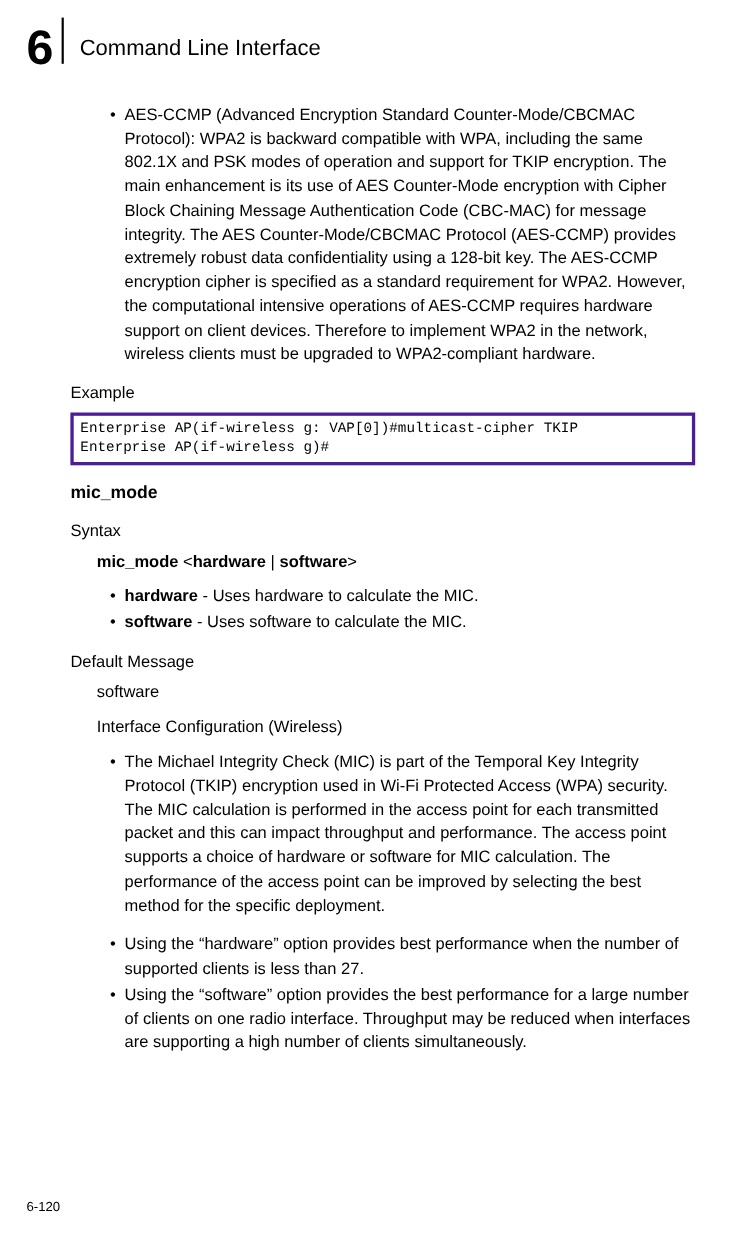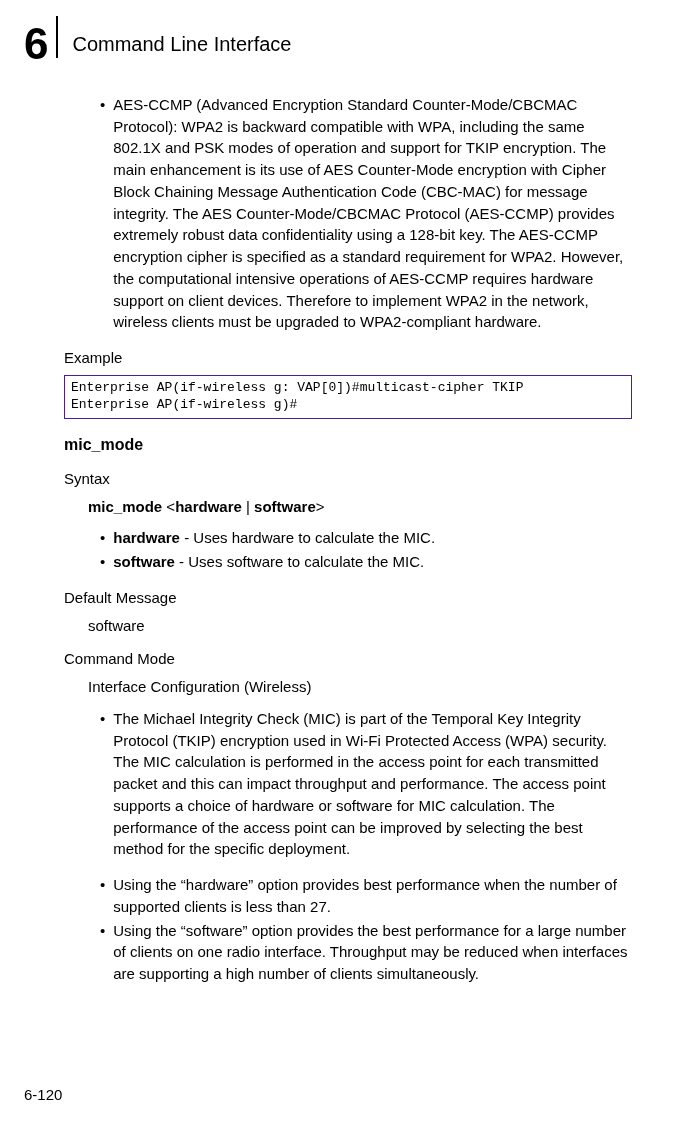--- a/index.html
+++ b/index.html
@@ -52,21 +52,21 @@
 .bullet-dot {
   margin-right: 8px;
   flex-shrink: 0;
 }
 .example-title, .section-h {
   font-weight: normal;
   margin-bottom: 6px;
 }
 .example-title { margin-left: -24px; }
 .code-box {
-  border: 1px solid #4c1d95;
+  border: 3px solid #4c1d95;
   font-family: "Courier New", monospace;
   font-size: 13px;
   padding: 4px 6px;
   margin: 4px 0 14px -24px;
   line-height: 1.3;
   white-space: pre-wrap;
 }
 .cmd-name {
   font-weight: bold;
   font-size: 16px;
@@ -74,21 +74,21 @@
 }
 .cmd-desc {
   margin: 0 0 12px -24px;
 }
 .section-h { margin-left: -24px; margin-top: 12px; margin-bottom:6px;}
 .sub-indent { margin-left: 0px; margin-bottom: 10px; }
 .footer {
   position: absolute;
   bottom: 22px;
   left: 24px;
-  font-size: 15px;
+  font-size: 12px;
   text-align: center;
 }
 </style>
 </head>
 <body>
 
 <div class="header">
   <div class="chapter-num">6</div>
   <div class="header-title">Command Line Interface</div>
 </div>
@@ -115,21 +115,20 @@
     <span><b>hardware</b><span> - Uses hardware to calculate the MIC.</span></span>
   </div>
   <div class="bullet-block" style="margin-left:12px;">
     <span class="bullet-dot">•</span>
     <span><b>software</b><span> - Uses software to calculate the MIC.</span></span>
   </div>
 
   <div class="section-h">Default Message</div>
   <div class="sub-indent">software</div>
 
-  <div class="section-h">Command Mode</div>
   <div class="sub-indent">Interface Configuration (Wireless)</div>
 
   <div class="bullet-block">
     <span class="bullet-dot">•</span>
     <span>The Michael Integrity Check (MIC) is part of the Temporal Key Integrity Protocol (TKIP) encryption used in Wi-Fi Protected Access (WPA) security. The MIC calculation is performed in the access point for each transmitted packet and this can impact throughput and performance. The access point supports a choice of hardware or software for MIC calculation. The performance of the access point can be improved by selecting the best method for the specific deployment.</span>
   </div>
   <div class="bullet-block" style="margin-bottom:2px;">
     <span class="bullet-dot">•</span>
     <span>Using the “hardware” option provides best performance when the number of supported clients is less than 27.</span>
   </div>

